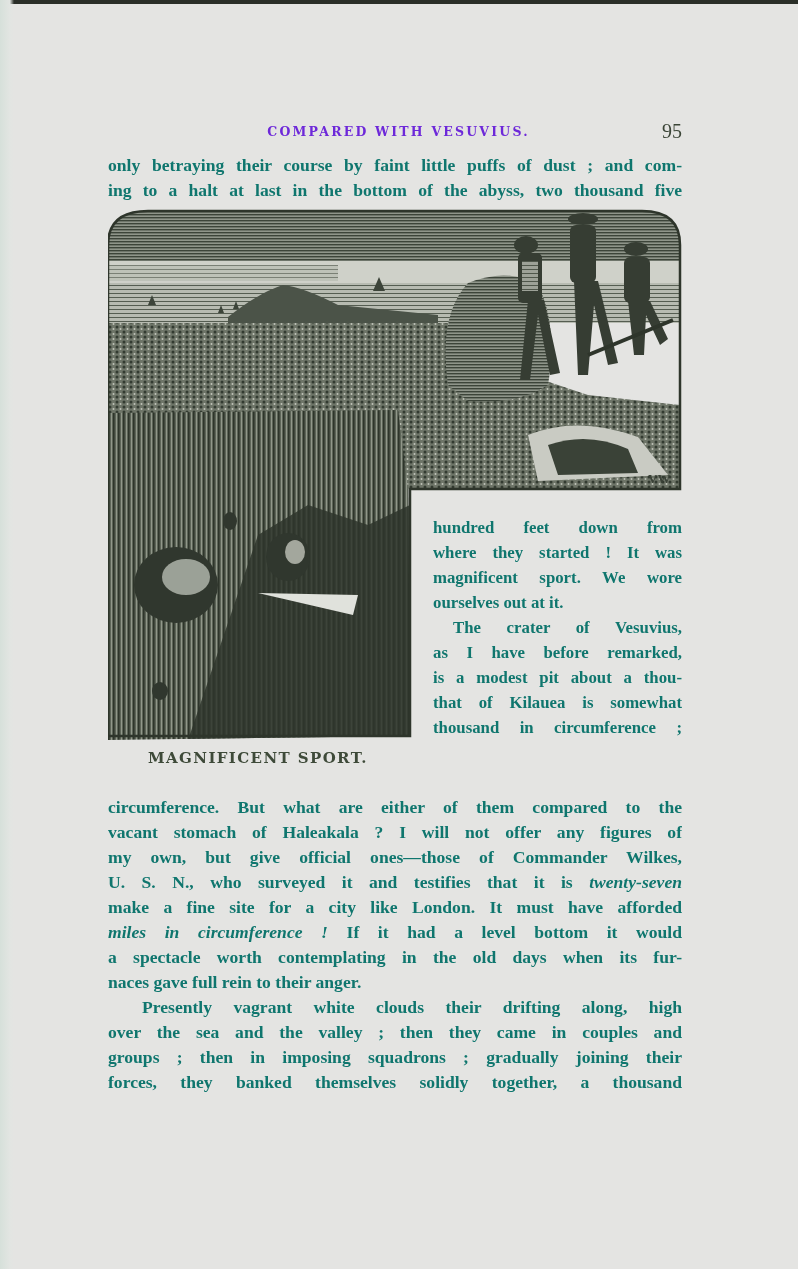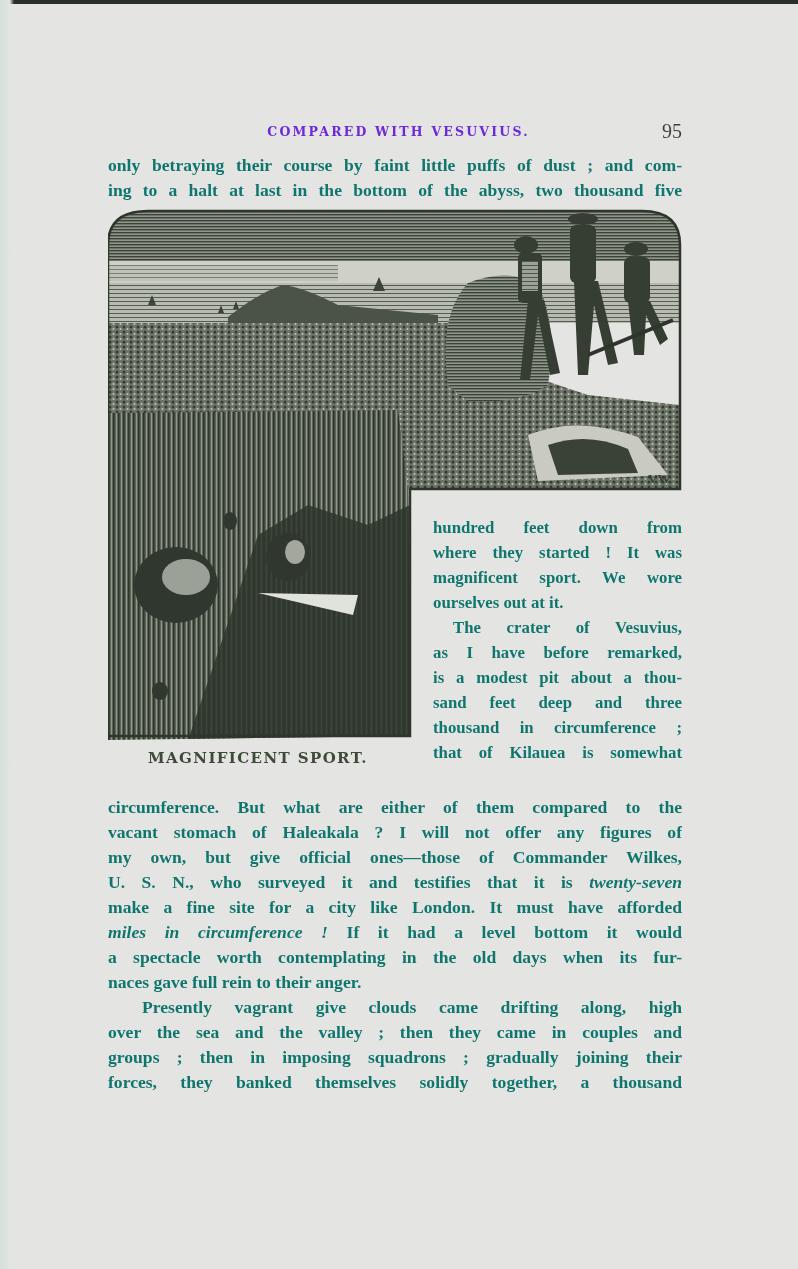--- a/index.html
+++ b/index.html
@@ -156,34 +156,33 @@
     <div class="caption">MAGNIFICENT SPORT.</div>
 
     <div class="wrap-col">
       <div class="line">hundred feet down from</div>
       <div class="line">where they started ! It was</div>
       <div class="line">magnificent sport. We wore</div>
       <div class="line last">ourselves out at it.</div>
       <div class="line indent">The crater of Vesuvius,</div>
       <div class="line">as I have before remarked,</div>
       <div class="line">is a modest pit about a thou-</div>
-      <div class="line">sand feet deep and three</div>
+      <div class="line">that of Kilauea is somewhat</div>
       <div class="line">thousand in circumference ;</div>
-      <div class="line">that of Kilauea is somewhat</div>
     </div>
   </div>
 
   <div class="body-text">
     <div class="line">circumference. But what are either of them compared to the</div>
     <div class="line">vacant stomach of Haleakala ? I will not offer any figures of</div>
     <div class="line">my own, but give official ones—those of Commander Wilkes,</div>
     <div class="line"><span>U. S. N., who surveyed it and testifies that it is </span><i>twenty-seven</i></div>
     <div class="line">make a fine site for a city like London. It must have afforded</div>
     <div class="line"><i>miles in circumference !</i><span> If it had a level bottom it would</span></div>
     <div class="line">a spectacle worth contemplating in the old days when its fur-</div>
     <div class="line last">naces gave full rein to their anger.</div>
-    <div class="line indent">Presently vagrant give clouds came drifting along, high</div>
+    <div class="line indent">Presently vagrant white clouds their drifting along, high</div>
     <div class="line">over the sea and the valley ; then they came in couples and</div>
     <div class="line">groups ; then in imposing squadrons ; gradually joining their</div>
     <div class="line">forces, they banked themselves solidly together, a thousand</div>
   </div>
 
 </div>
 
 </body></html>

